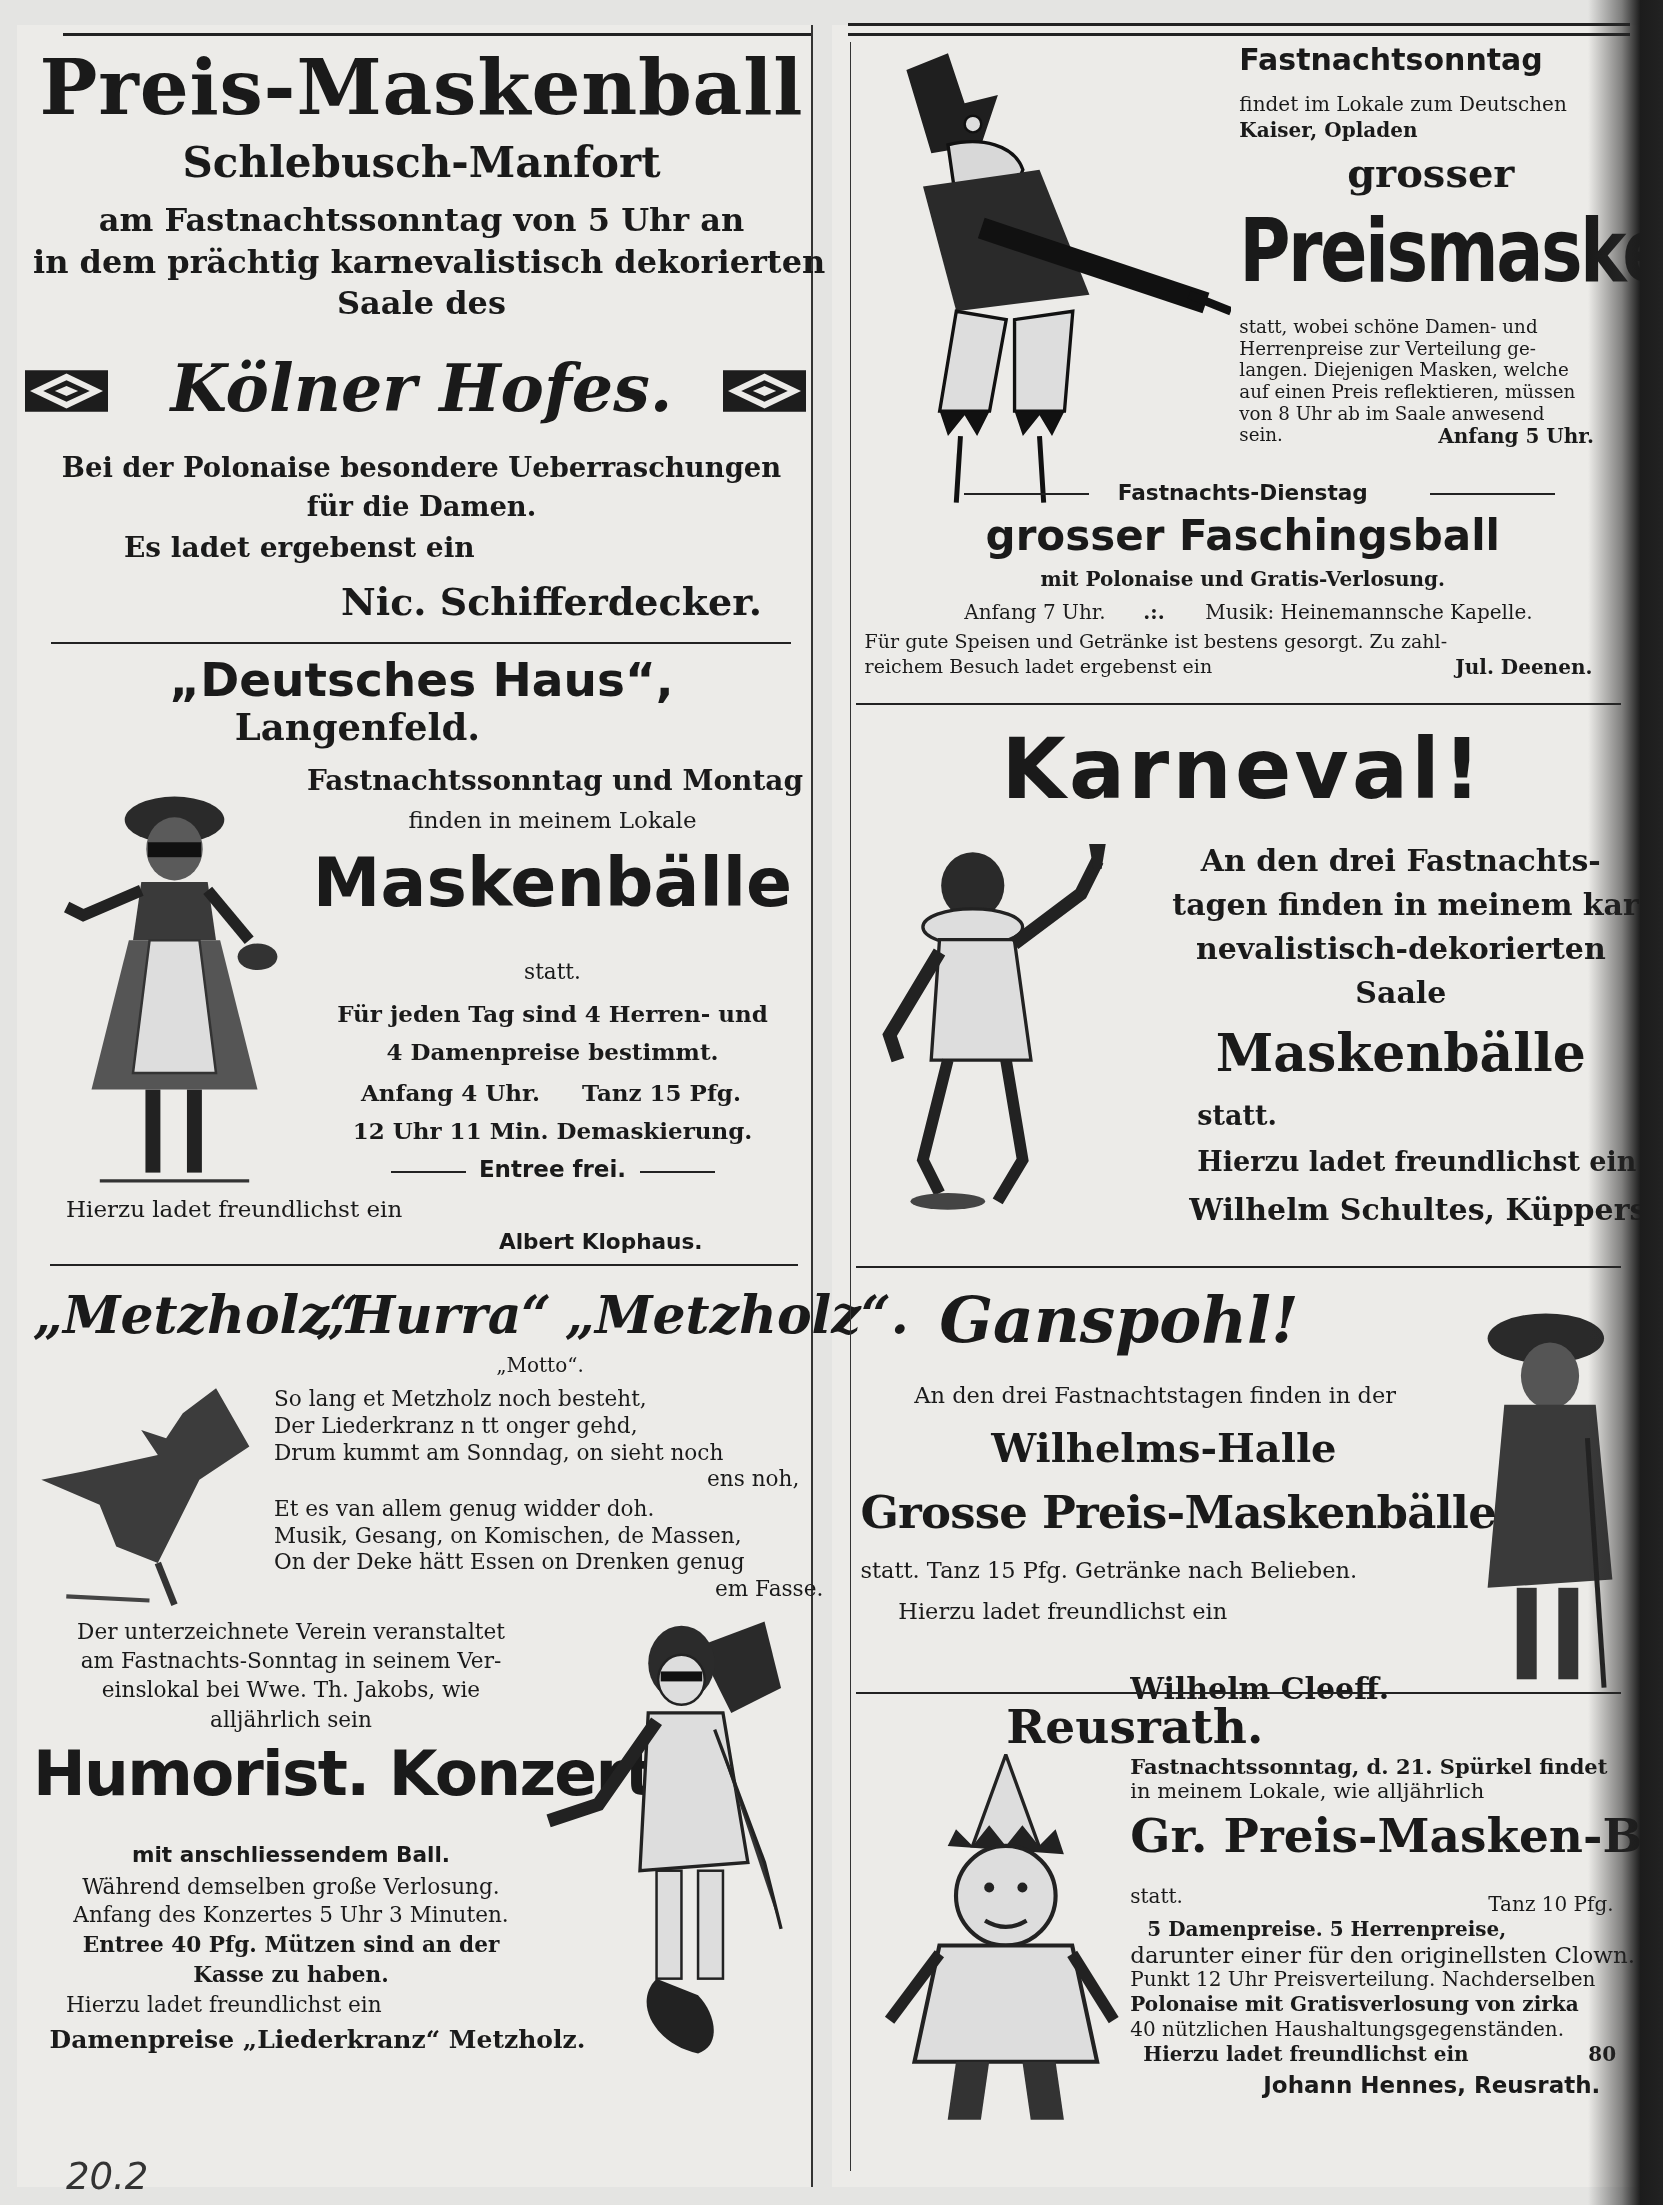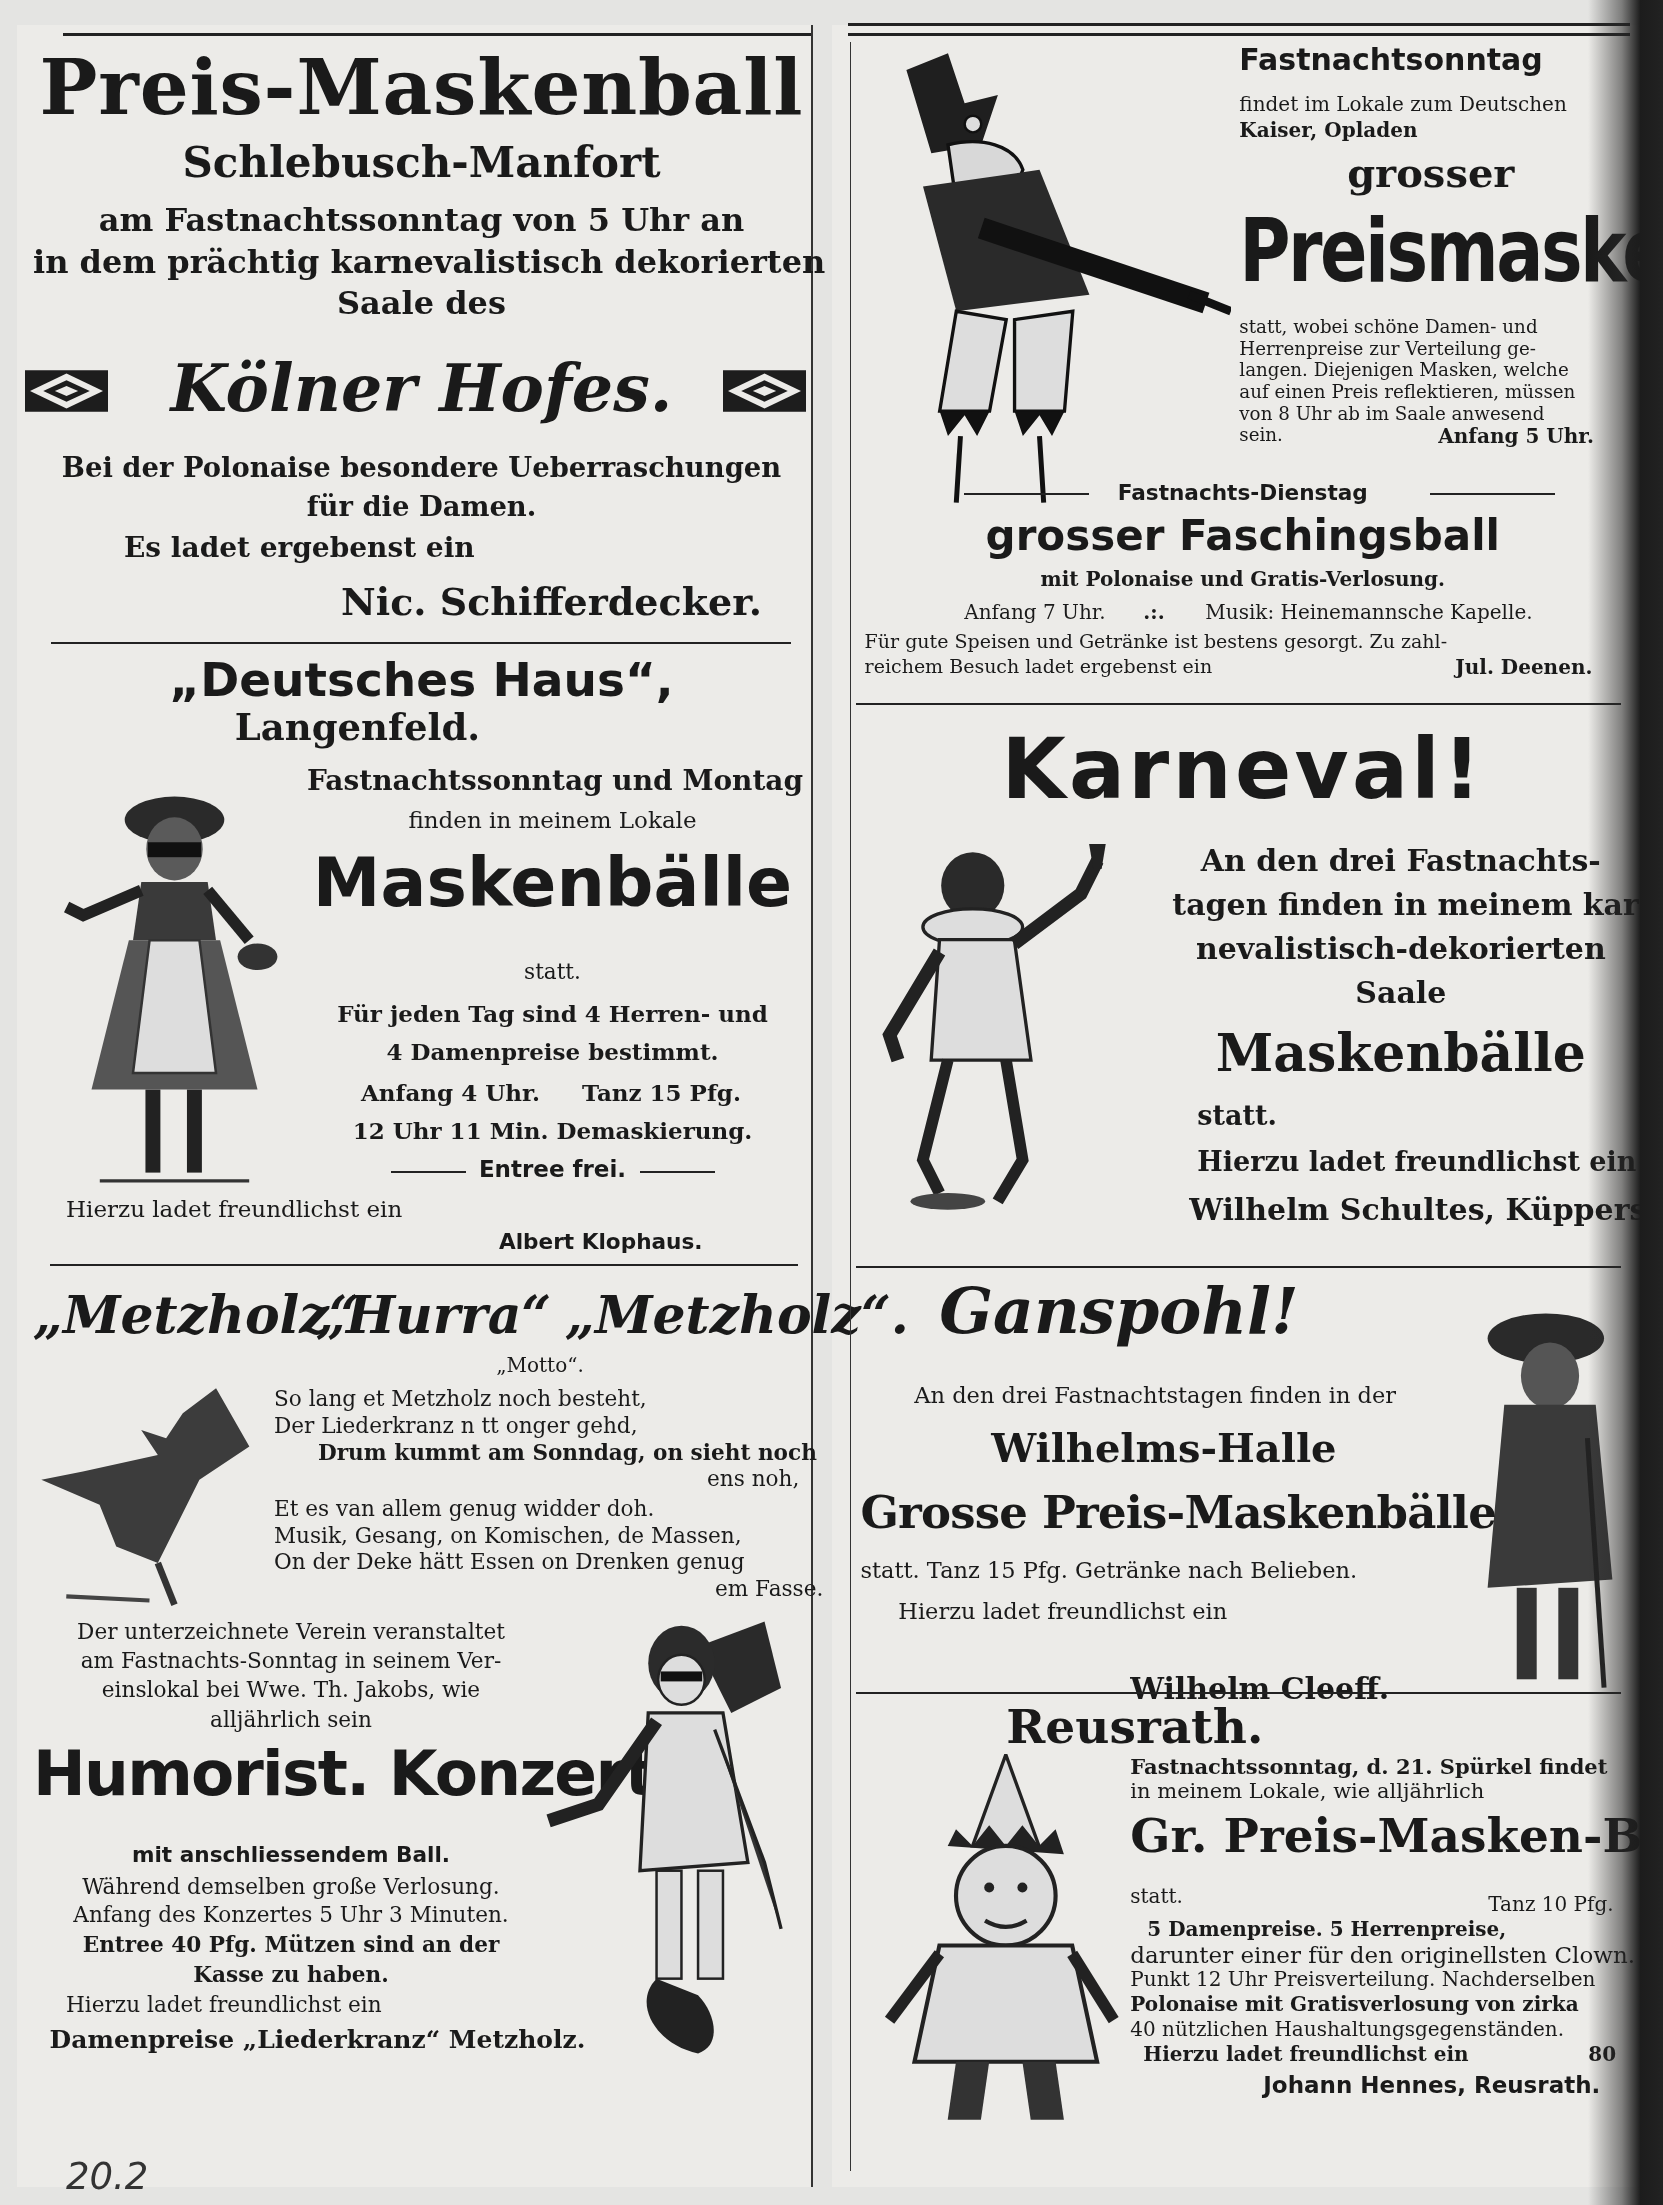--- a/index.html
+++ b/index.html
@@ -97,21 +97,21 @@
     <div class="t frak italic" style="left:283px;top:16.6px;font-size:52px;">„Hurra“</div>
     <div class="t frak italic" style="left:532px;top:16.6px;font-size:52px;">„Metzholz“.</div>
     <svg class="fig" style="left:0;top:108px;" width="233" height="233" viewBox="0 0 280 280">
       <path d="M220 10 L180 40 L160 70 L130 60 L150 90 L60 110 L10 120 L80 150 L100 200 L150 220 L170 180 L200 120 L260 80 Z" fill="#3c3c3c"></path>
       <path d="M150 220 L170 270" stroke="#333" stroke-width="8"></path>
       <line x1="40" y1="260" x2="140" y2="265" stroke="#444" stroke-width="5"></line>
     </svg>
     <div class="t c frak" style="left:249px;top:83px;width:516px;font-size:20px;font-weight:normal;">„Motto“.</div>
     <div class="t frak" style="left:241px;top:116px;font-size:21.6px;font-weight:normal;">So lang et Metzholz noch besteht,</div>
     <div class="t frak" style="left:241px;top:143px;font-size:21.6px;font-weight:normal;">Der Liederkranz n tt onger gehd,</div>
-    <div class="t frak" style="left:241px;top:170px;font-size:21.6px;font-weight:bold;margin-left:44px;">Drum kummt am Sonndag, on sieht noch</div>
+    <div class="t frak" style="left:241px;top:170px;font-size:21.6px;font-weight:normal;">Drum kummt am Sonndag, on sieht noch</div>
     <div class="t frak" style="left:674px;top:196px;font-size:21.6px;font-weight:normal;">ens noh,</div>
     <div class="t frak" style="left:241px;top:226px;font-size:21.6px;font-weight:normal;">Et es van allem genug widder doh.</div>
     <div class="t frak" style="left:241px;top:253px;font-size:21.6px;font-weight:normal;">Musik, Gesang, on Komischen, de Massen,</div>
     <div class="t frak" style="left:241px;top:279px;font-size:21.6px;font-weight:normal;">On der Deke hätt Essen on Drenken genug</div>
     <div class="t frak" style="left:682px;top:306px;font-size:21.6px;font-weight:normal;">em Fasse.</div>
 
     <div class="t c frak" style="left:0;top:349px;width:516px;font-size:21.6px;font-weight:normal;">Der unterzeichnete Verein veranstaltet</div>
     <div class="t c frak" style="left:0;top:378px;width:516px;font-size:21.6px;font-weight:normal;">am Fastnachts-Sonntag in seinem Ver-</div>
     <div class="t c frak" style="left:0;top:407px;width:516px;font-size:21.6px;font-weight:normal;">einslokal bei Wwe. Th. Jakobs, wie</div>
     <div class="t c frak" style="left:0;top:437px;width:516px;font-size:21.6px;font-weight:normal;">alljährlich sein</div>
@@ -206,21 +206,21 @@
     <div class="t c frak" style="left:316px;top:223px;width:457px;font-size:30px;">nevalistisch-dekorierten</div>
     <div class="t c frak" style="left:316px;top:267px;width:457px;font-size:30px;">Saale</div>
     <div class="t c frak" style="left:316px;top:316px;width:457px;font-size:52px;">Maskenbälle</div>
     <div class="t frak" style="left:341px;top:391px;font-size:27px;">statt.</div>
     <div class="t frak" style="left:341px;top:437px;font-size:27px;">Hierzu ladet freundlichst ein</div>
     <div class="t frak" style="left:333px;top:484px;font-size:30px;">Wilhelm Schultes, Küppersteg.</div>
   </div>
   <div class="rule thin" style="left:8.3px;top:1266px;width:765px;"></div>
 
   <div class="ad" style="left:8.3px;top:1272px;width:773px;height:424px;">
-    <div class="t frak italic" style="left:83px;top:8px;font-size:63px;font-style:italic;">Ganspohl!</div>
+    <div class="t frak italic" style="left:83px;top:17px;font-size:63px;font-style:italic;">Ganspohl!</div>
     <svg class="fig" style="left:615px;top:33px;" width="158" height="391" viewBox="0 0 190 470">
       <ellipse cx="90" cy="40" rx="70" ry="30" fill="#2a2a2a"></ellipse>
       <ellipse cx="95" cy="85" rx="35" ry="40" fill="#555"></ellipse>
       <path d="M40 120 L150 120 L170 330 L20 340 Z" fill="#3a3a3a"></path>
       <line x1="140" y1="160" x2="160" y2="460" stroke="#222" stroke-width="6"></line>
       <rect x="55" y="340" width="24" height="110" fill="#333"></rect>
       <rect x="105" y="340" width="24" height="110" fill="#333"></rect>
     </svg>
     <div class="t frak" style="left:58px;top:112px;font-size:22.5px;font-weight:normal;">An den drei Fastnachtstagen finden in der</div>
     <div class="t c frak" style="left:16.6px;top:156px;width:582px;font-size:40px;">Wilhelms-Halle</div>

